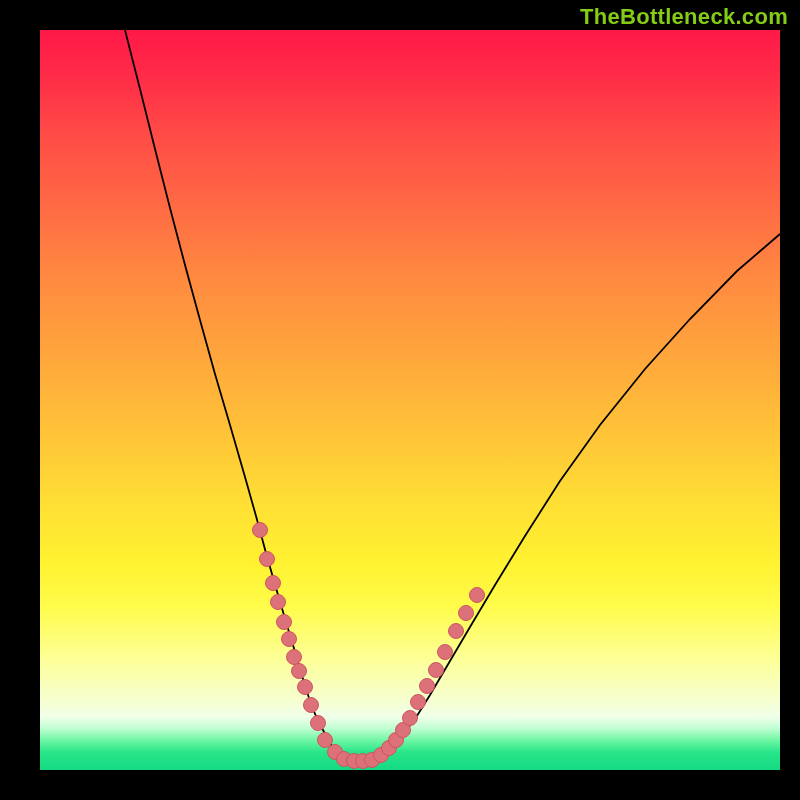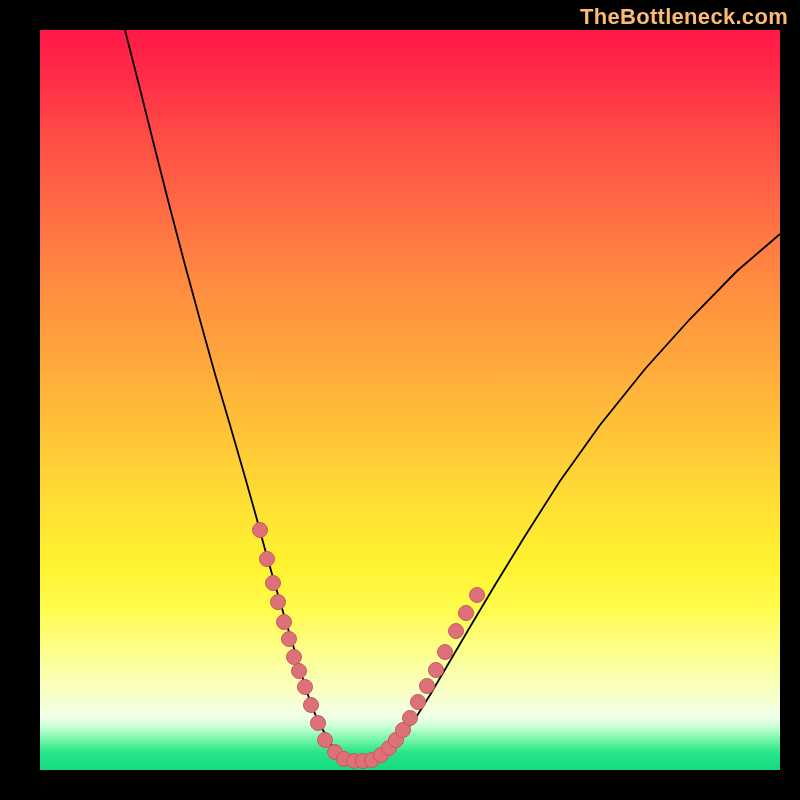--- a/index.html
+++ b/index.html
@@ -51,21 +51,21 @@
   .svg-layer {
     position: absolute;
     inset: 0;
   }
   .watermark {
     position: absolute;
     top: 4px;
     right: 12px;
     font-size: 22px;
     font-weight: 600;
-    color: #fdba74;
+    color: #84cc16;
     letter-spacing: 0.3px;
   }
 </style>
 </head>
 <body>
 
 <div class="frame">
 
   <div class="watermark">TheBottleneck.com</div>
 

